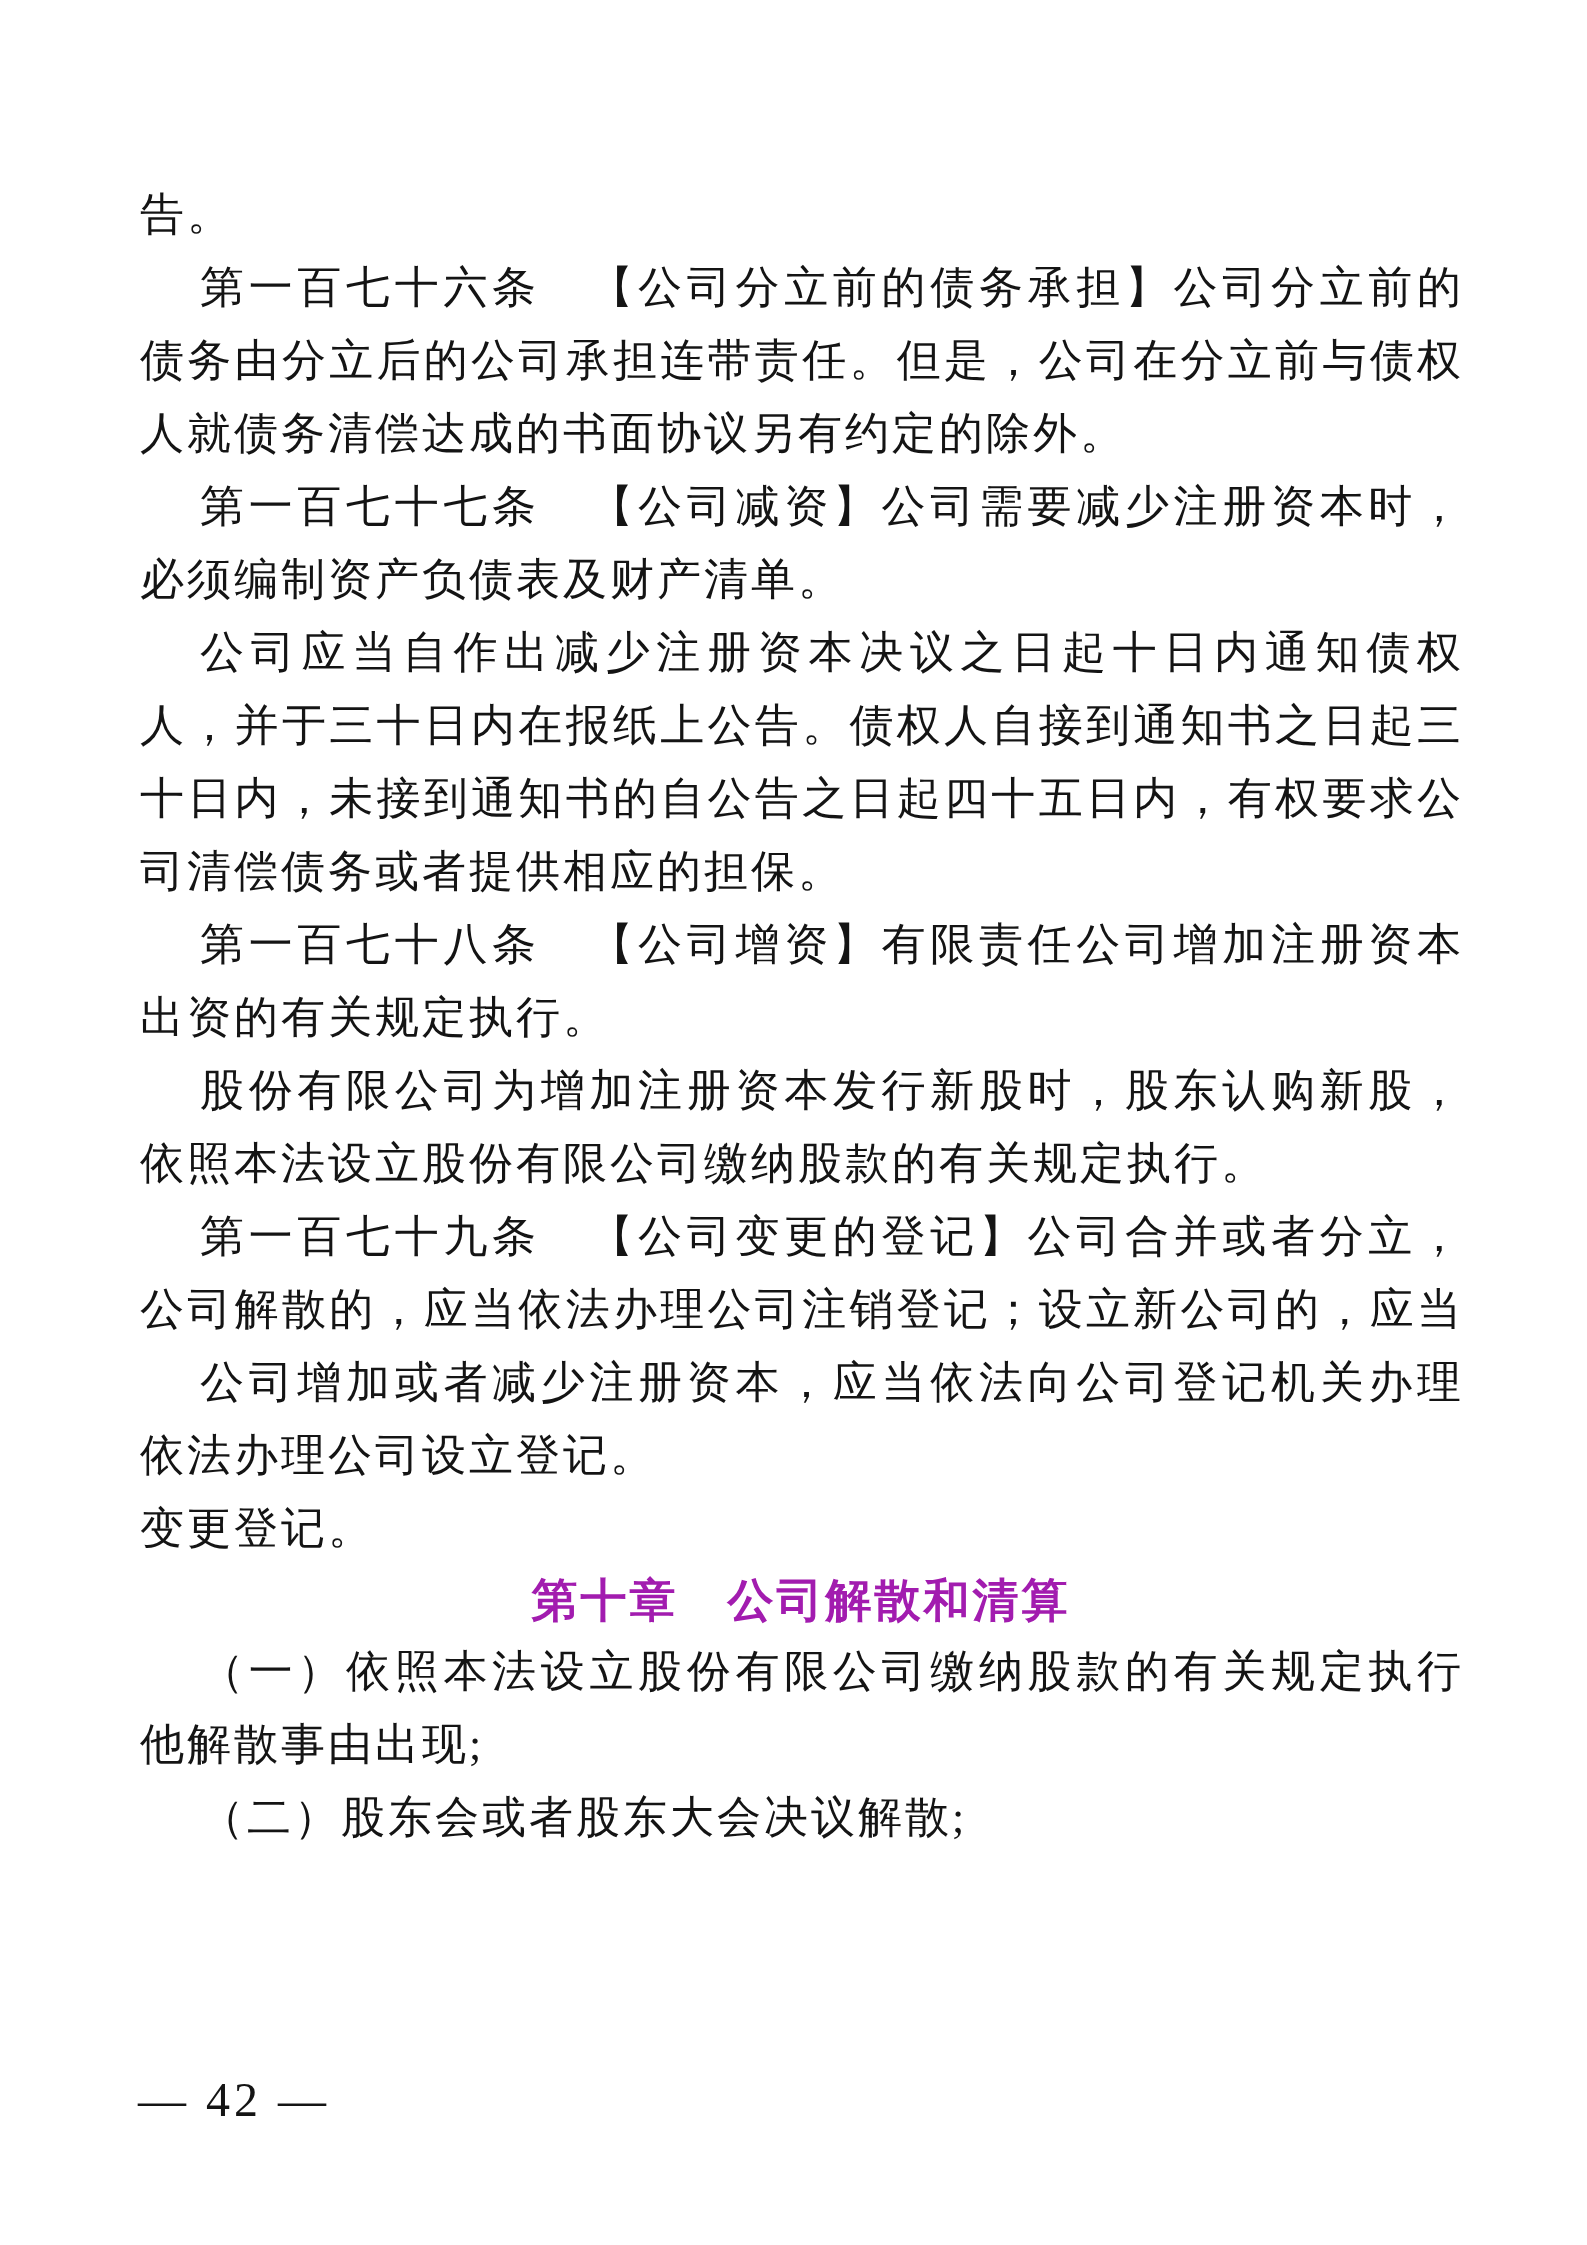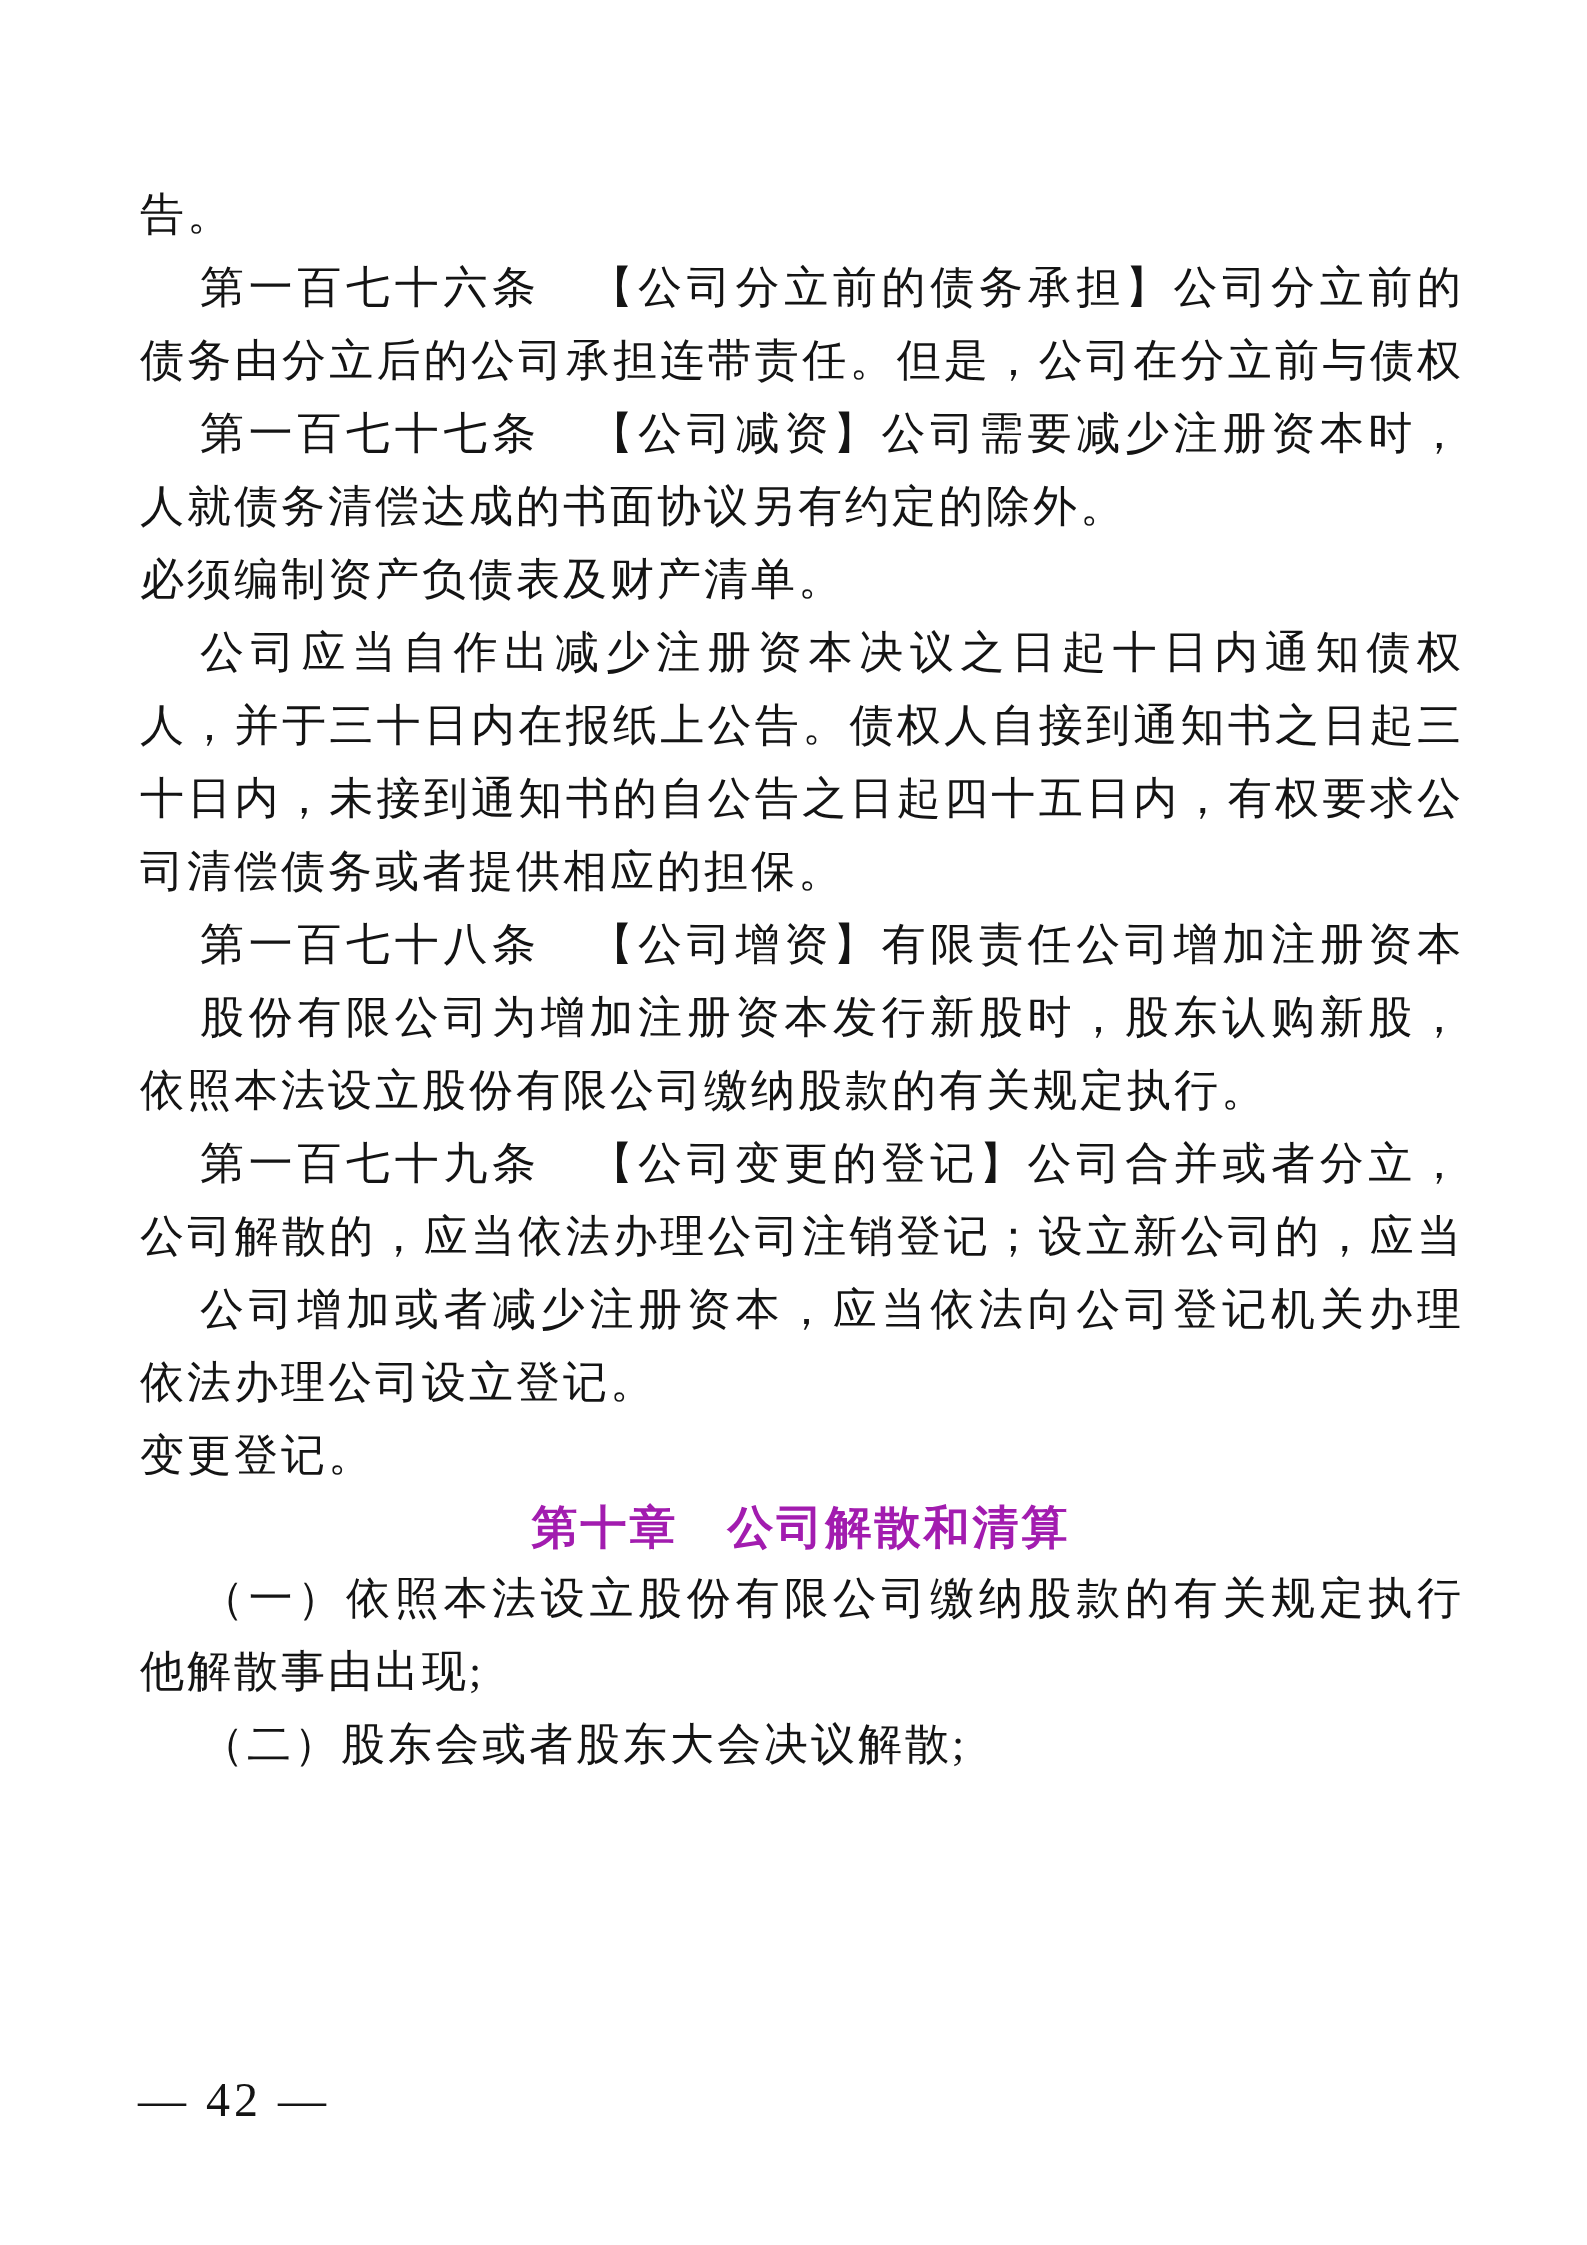--- a/index.html
+++ b/index.html
@@ -61,28 +61,29 @@
 </style>
 </head>
 <body>
 
 <div class="page">
 
   <div class="text-block">
     <div class="line">告。</div>
     <div class="line indent fill">第一百七十六条　【公司分立前的债务承担】公司分立前的</div>
     <div class="line fill">债务由分立后的公司承担连带责任。但是，公司在分立前与债权</div>
+    <div class="line">人就债务清偿达成的书面协议另有约定的除外。</div>
     <div class="line indent fill">第一百七十七条　【公司减资】公司需要减少注册资本时，</div>
-    <div class="line">人就债务清偿达成的书面协议另有约定的除外。</div>
     <div class="line">必须编制资产负债表及财产清单。</div>
     <div class="line indent fill">公司应当自作出减少注册资本决议之日起十日内通知债权</div>
     <div class="line fill">人，并于三十日内在报纸上公告。债权人自接到通知书之日起三</div>
     <div class="line fill">十日内，未接到通知书的自公告之日起四十五日内，有权要求公</div>
     <div class="line">司清偿债务或者提供相应的担保。</div>
     <div class="line indent fill">第一百七十八条　【公司增资】有限责任公司增加注册资本</div>
+    <div class="line">出资的有关规定执行。</div>
     <div class="line indent fill">股份有限公司为增加注册资本发行新股时，股东认购新股，</div>
     <div class="line">依照本法设立股份有限公司缴纳股款的有关规定执行。</div>
     <div class="line indent fill">第一百七十九条　【公司变更的登记】公司合并或者分立，</div>
     <div class="line fill">公司解散的，应当依法办理公司注销登记；设立新公司的，应当</div>
     <div class="line indent fill">公司增加或者减少注册资本，应当依法向公司登记机关办理</div>
     <div class="line">依法办理公司设立登记。</div>
     <div class="line">变更登记。</div>
 
     <div class="chapter-heading">第十章　公司解散和清算</div>
 

